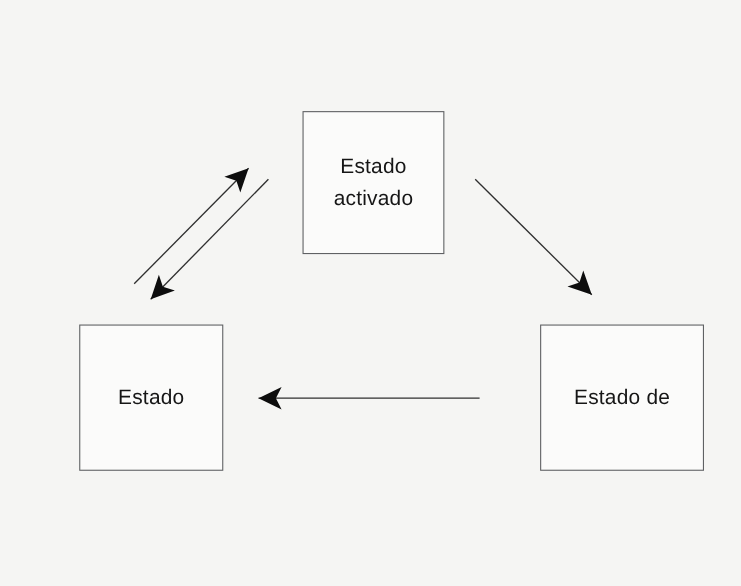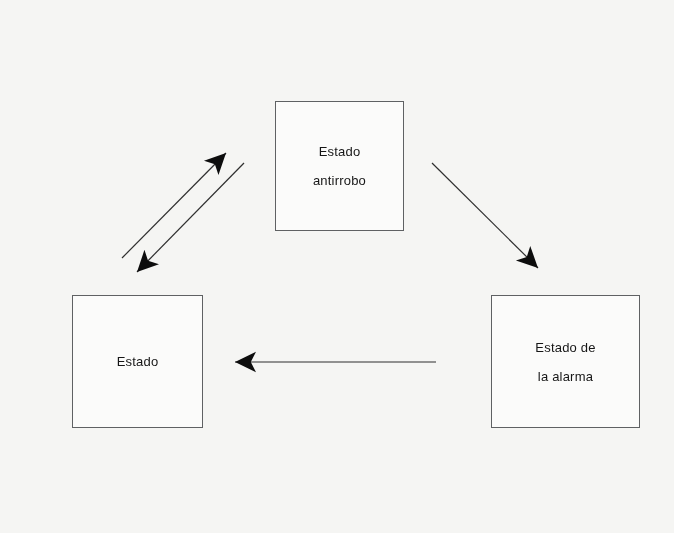--- a/index.html
+++ b/index.html
@@ -27,21 +27,21 @@
     position: absolute;
     box-sizing: border-box;
     border: 1px solid #5f6163;
     background: #fbfbfa;
     display: flex;
     align-items: center;
     justify-content: center;
     text-align: center;
   }
   .state-box .label {
-    font-size: 13px;
+    font-size: 19px;
     line-height: 29px;
     color: #161616;
     letter-spacing: 0.2px;
   }
   .state-box .label span {
     display: block;
     white-space: nowrap;
   }
   .box-activado    { left: 275px; top: 101px; width: 129px; height: 130px; }
   .box-desactivado { left: 72px;  top: 295px; width: 131px; height: 133px; }
@@ -60,30 +60,29 @@
     </defs>
     <line x1="122" y1="258" x2="226" y2="153" stroke="#2f2f2f" stroke-width="1.2" marker-end="url(#stealth-head)"></line>
     <line x1="244" y1="163" x2="137" y2="272" stroke="#2f2f2f" stroke-width="1.2" marker-end="url(#stealth-head)"></line>
     <line x1="432" y1="163" x2="538" y2="268" stroke="#2f2f2f" stroke-width="1.2" marker-end="url(#stealth-head)"></line>
     <line x1="436" y1="362" x2="235" y2="362" stroke="#2f2f2f" stroke-width="1.2" marker-end="url(#stealth-head)"></line>
   </svg>
 
   <div class="state-box box-activado">
     <div class="label">
       <span>Estado</span>
-      <span>antirrobo</span>
+      <span>activado</span>
     </div>
   </div>
 
   <div class="state-box box-desactivado">
     <div class="label">
       <span>Estado</span>
     </div>
   </div>
 
   <div class="state-box box-alarma">
     <div class="label">
       <span>Estado de</span>
-      <span>la alarma</span>
     </div>
   </div>
 
 </div>
 
 </body></html>

